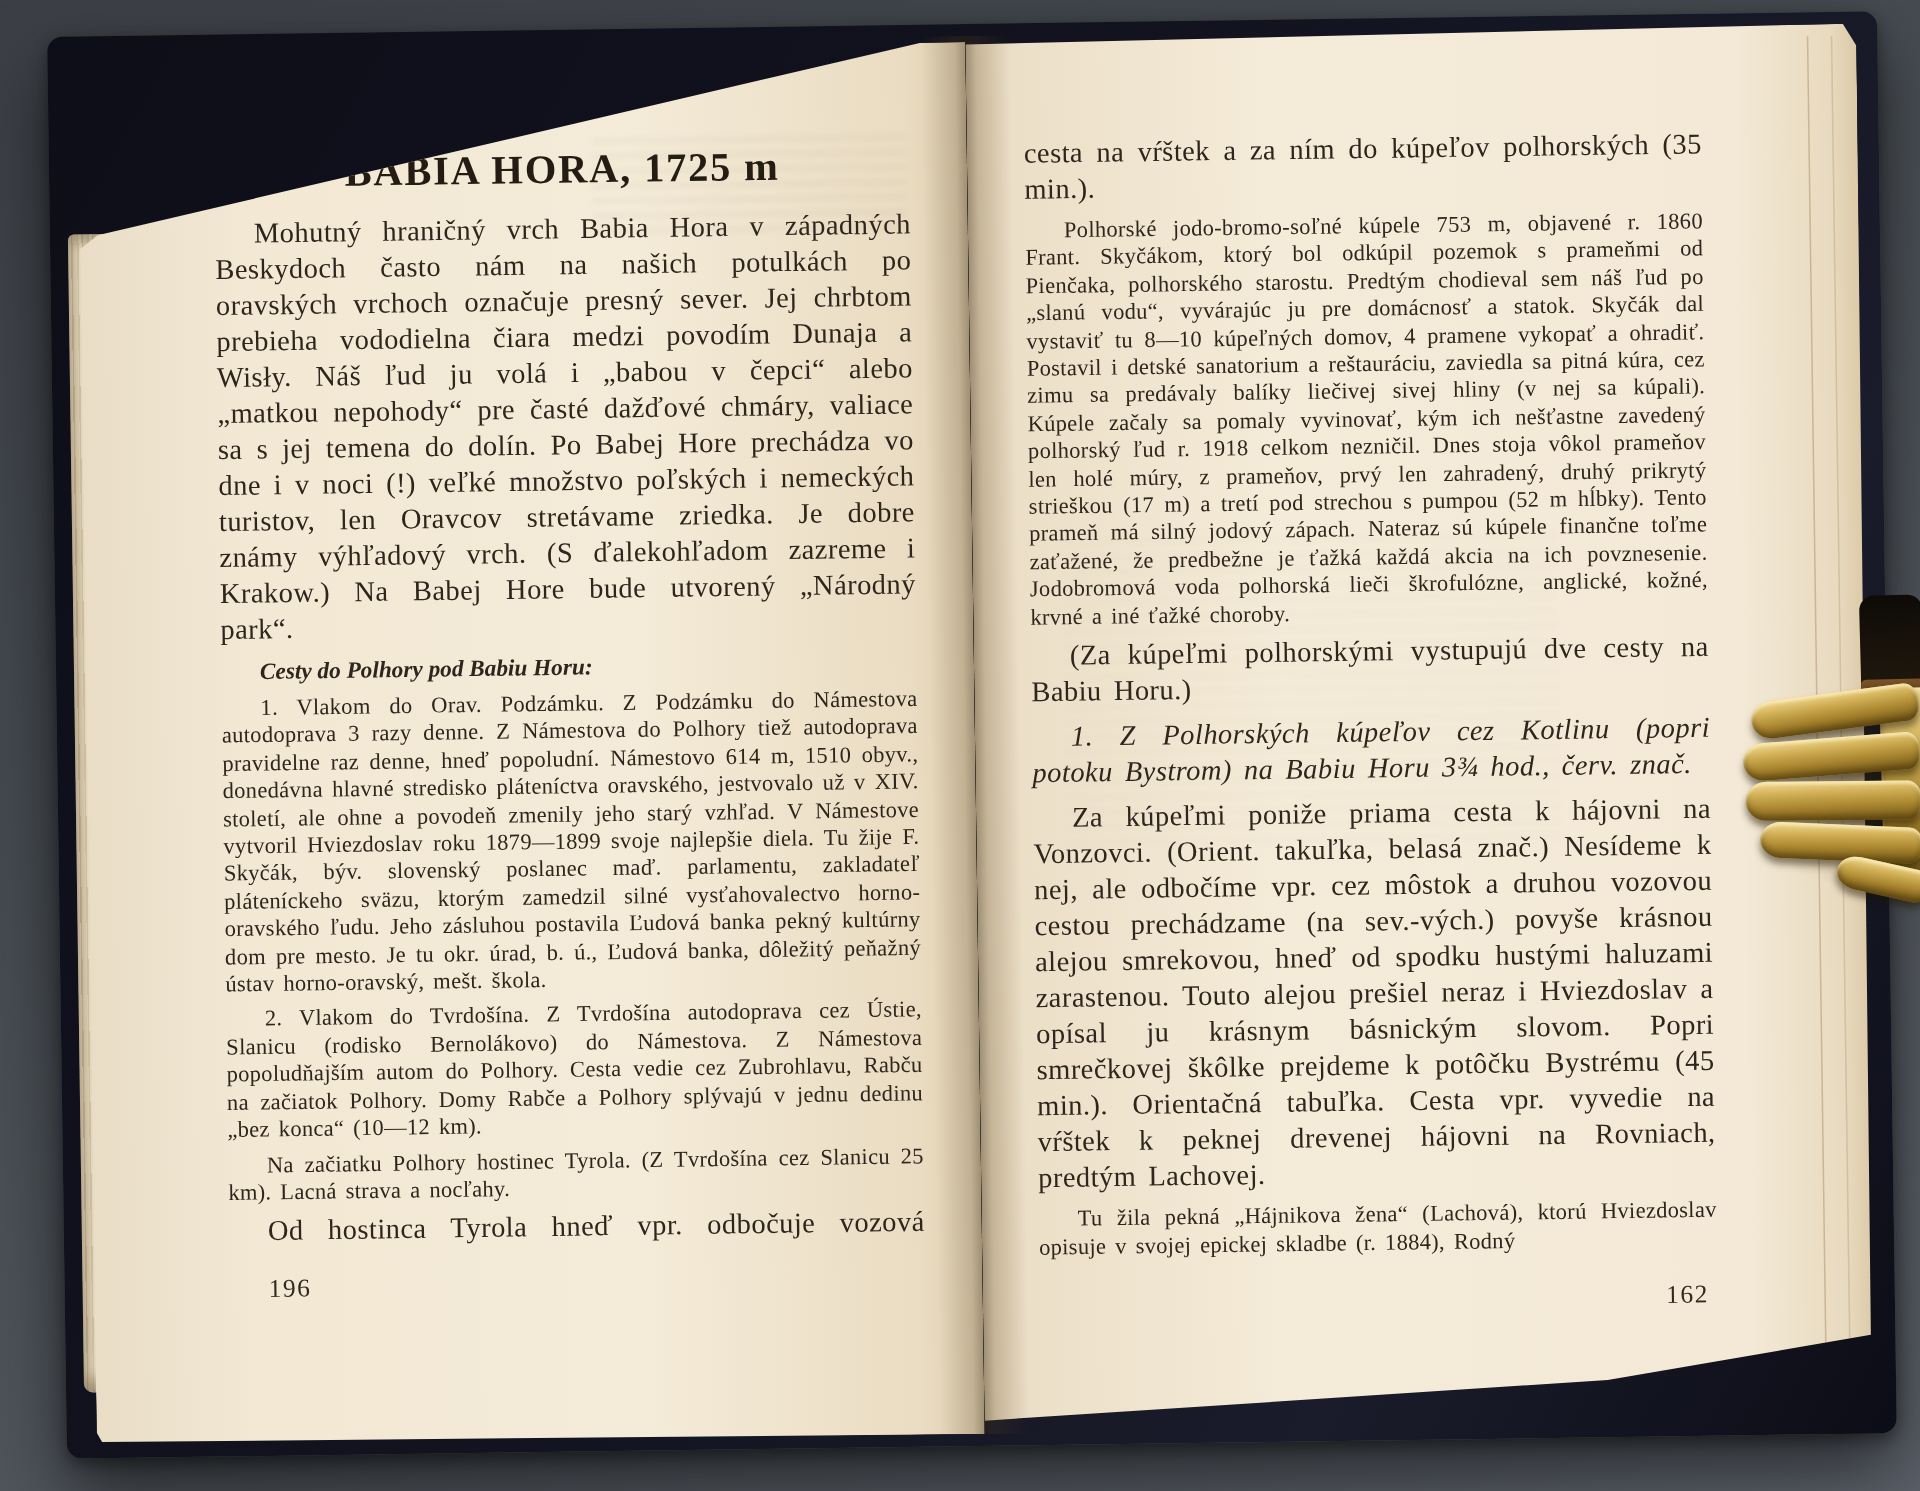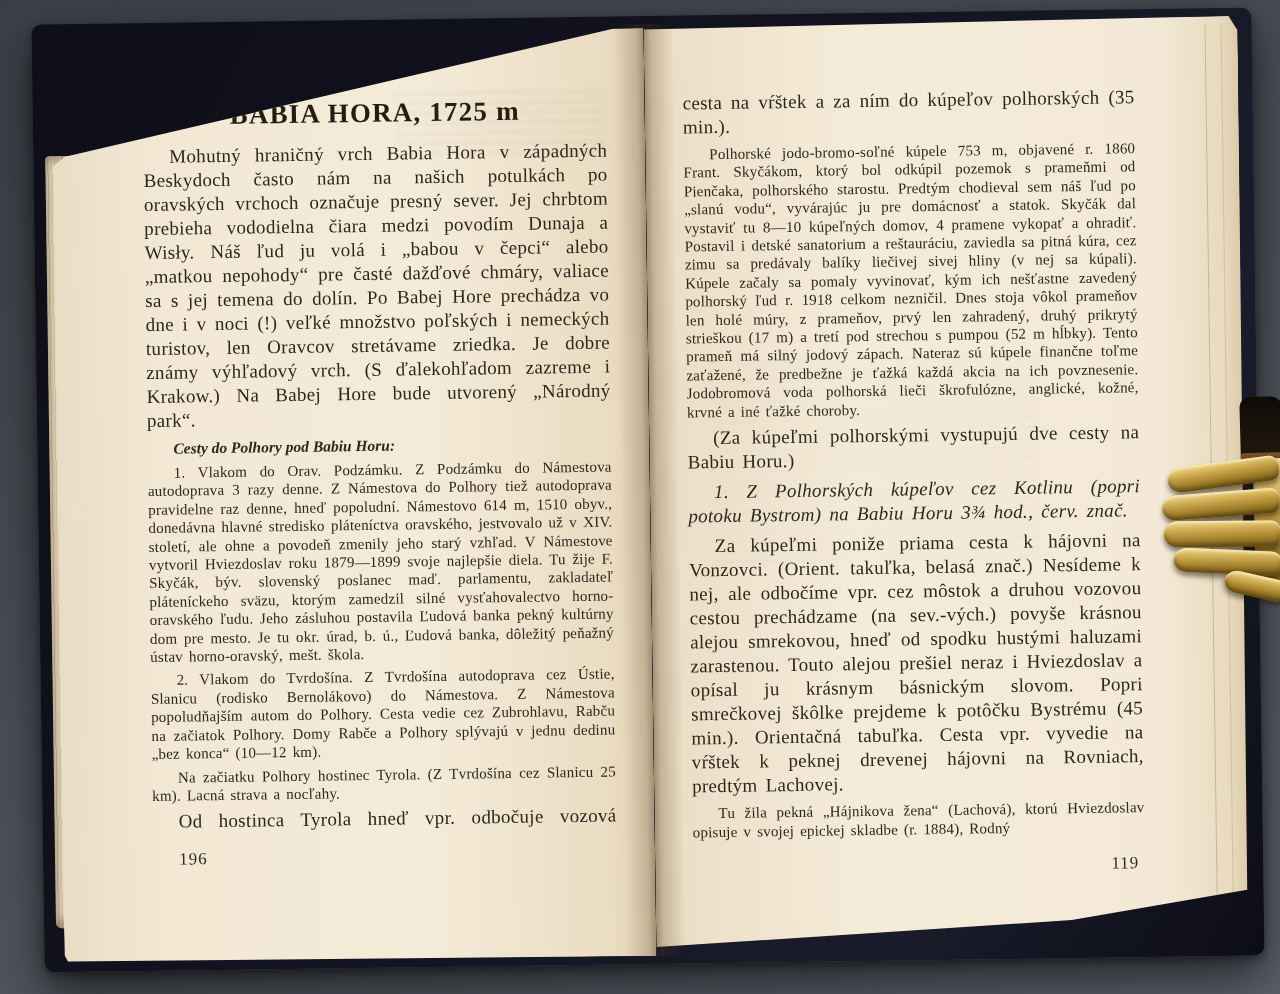--- a/index.html
+++ b/index.html
@@ -110,21 +110,21 @@
     </div>
 
     <div class="page page-r">
       <div class="bleed bleed-r"></div>
       <p class="body runon">cesta na vŕštek a za ním do kúpeľov polhorských (35 min.).</p>
       <p class="small ind">Polhorské jodo-bromo-soľné kúpele 753 m, objavené r. 1860 Frant. Skyčákom, ktorý bol odkúpil pozemok s prameňmi od Pienčaka, polhorského starostu. Predtým chodieval sem náš ľud po „slanú vodu“, vyvárajúc ju pre domácnosť a statok. Skyčák dal vystaviť tu 8—10 kúpeľných domov, 4 pramene vykopať a ohradiť. Postavil i detské sanatorium a reštauráciu, zaviedla sa pitná kúra, cez zimu sa predávaly balíky liečivej sivej hliny (v nej sa kúpali). Kúpele začaly sa pomaly vyvinovať, kým ich nešťastne zavedený polhorský ľud r. 1918 celkom nezničil. Dnes stoja vôkol prameňov len holé múry, z prameňov, prvý len zahradený, druhý prikrytý strieškou (17 m) a tretí pod strechou s pumpou (52 m hĺbky). Tento prameň má silný jodový zápach. Nateraz sú kúpele finančne toľme zaťažené, že predbežne je ťažká každá akcia na ich povznesenie. Jodobromová voda polhorská lieči škrofulózne, anglické, kožné, krvné a iné ťažké choroby.</p>
       <p class="body ind">(Za kúpeľmi polhorskými vystupujú dve cesty na Babiu Horu.)</p>
       <p class="body ind ital">1. Z Polhorských kúpeľov cez Kotlinu (popri potoku Bystrom) na Babiu Horu 3¾ hod., červ. znač.</p>
       <p class="body ind">Za kúpeľmi poniže priama cesta k hájovni na Vonzovci. (Orient. takuľka, belasá znač.) Nesídeme k nej, ale odbočíme vpr. cez môstok a druhou vozovou cestou prechádzame (na sev.-vých.) povyše krásnou alejou smrekovou, hneď od spodku hustými haluzami zarastenou. Touto alejou prešiel neraz i Hviezdoslav a opísal ju krásnym básnickým slovom. Popri smrečkovej škôlke prejdeme k potôčku Bystrému (45 min.). Orientačná tabuľka. Cesta vpr. vyvedie na vŕštek k peknej drevenej hájovni na Rovniach, predtým Lachovej.</p>
       <p class="small ind">Tu žila pekná „Hájnikova žena“ (Lachová), ktorú Hviezdoslav opisuje v svojej epickej skladbe (r. 1884), Rodný</p>
-      <div class="pno pno-r">119</div>
+      <div class="pno pno-r">162</div>
       <div class="edge-lines"></div>
     </div>
 
     <div class="gutter"></div>
   </div>
 
   <div class="hand">
     <div class="hand-shadow"></div>
     <div class="clip-dark"></div>
     <div class="clip-band"></div>

